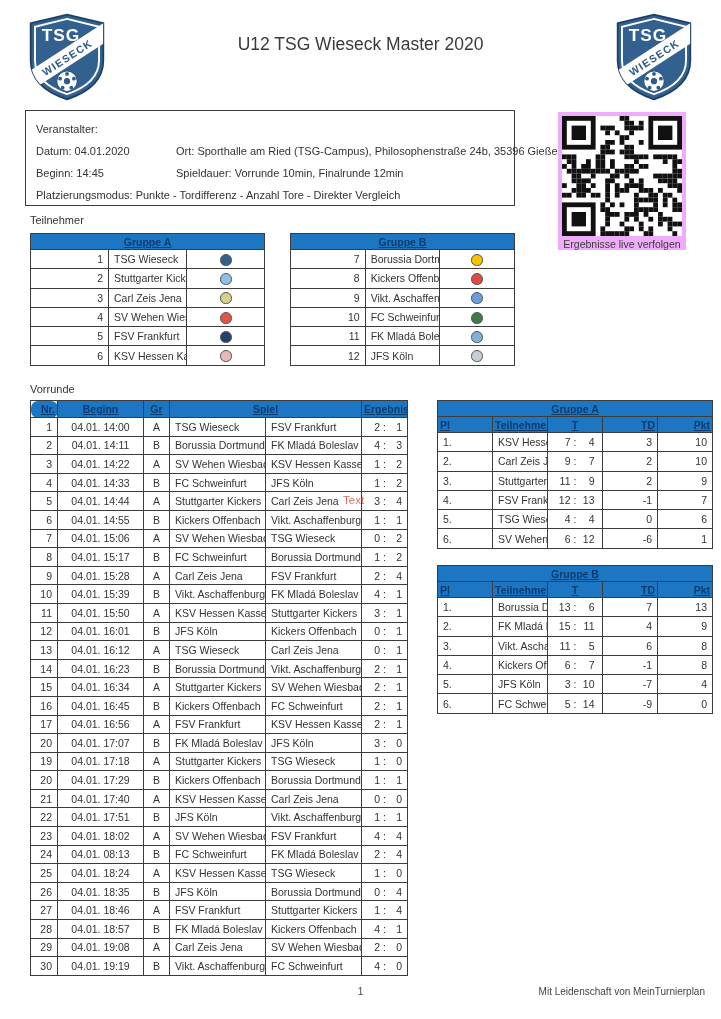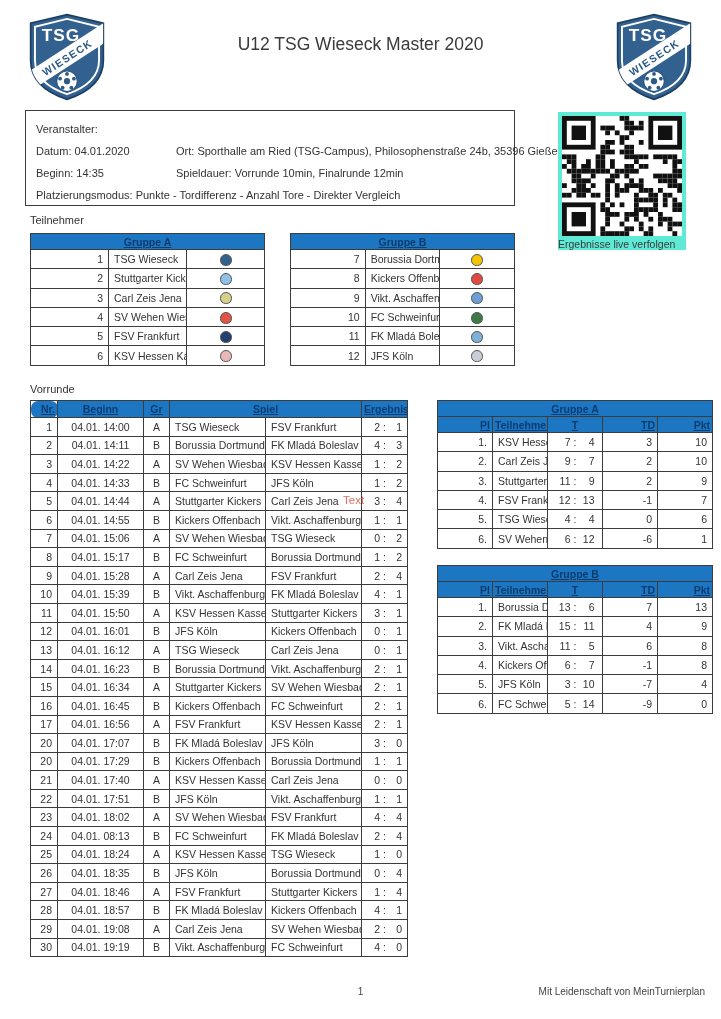--- a/index.html
+++ b/index.html
@@ -10,21 +10,21 @@
   .logo-left{left:28px;}
   .logo-right{left:615px;}
   .page-title{position:absolute;top:34px;left:0;width:100%;text-align:center;
               font-size:17.5px;font-weight:400;color:#3a3a3a;margin:0;}
   
   .info-box{position:absolute;left:25px;top:110px;width:490px;height:96px;
             border:1px solid #3c3c3c;padding:7px 0 0 10px;box-sizing:border-box;
             font-size:11px;line-height:22px;white-space:nowrap;overflow:visible;}
   .info-box .lbl{display:inline-block;width:140px;}
   
-  .qr-block{position:absolute;left:558px;top:112px;width:128px;background:#5eead4;}
+  .qr-block{position:absolute;left:558px;top:112px;width:128px;background:#f0abfc;text-align:center;}
   .qr-block svg{width:120px;height:120px;display:block;margin:4px auto 0;}
   .qr-caption{font-size:10.5px;color:#3a3a3a;margin-top:2px;white-space:nowrap;}
   
   .section-label{position:absolute;font-size:11px;color:#333;}
   .lbl-teilnehmer{left:30px;top:214px;}
   .lbl-vorrunde{left:30px;top:383px;}
   
   table{border-collapse:collapse;table-layout:fixed;font-size:10.5px;color:#333;position:absolute;}
   td,th{border:1px solid #3c3c3c;padding:0 5px;overflow:hidden;white-space:nowrap;height:18px;}
   th{background:#1d76c1;color:#0c3c70;font-weight:700;font-size:10.5px;text-align:center;padding:0 2px;text-decoration:underline;}
@@ -50,21 +50,21 @@
   .c-away{width:112px;text-align:left;}
   .c-erg{width:41px;text-align:center;padding:0 2px;}
   .gf,.ga{display:inline-block;width:13px;text-align:right;}
   .col{display:inline-block;width:9px;text-align:center;}
   
   .stable{width:276px;left:437px;}
   .stable-a{top:400px;}
   .stable-b{top:565px;}
   .stable td{height:18.3px;}
   .stable th{height:15px;}
-  .s-pl{width:24px;text-align:right;}
+  .s-pl{width:24px;text-align:left;}
   .s-team{width:142px;text-align:left;}
   .s-t{width:46px;text-align:center;padding:0 2px;}
   .s-t .gf,.s-t .ga{width:15px;}
   .s-td{width:24px;text-align:right;}
   .s-pkt{width:28px;text-align:right;}
   
   .watermark{position:absolute;left:343px;top:494px;font-size:11.5px;color:rgba(214,85,70,.85);z-index:5;}
   
   .footer{position:absolute;left:0;top:986px;width:100%;font-size:10px;color:#444;}
   .footer .pageno{position:absolute;left:0;width:721px;text-align:center;}
@@ -111,21 +111,21 @@
         <use href="#tsg-logo"></use>
       </svg>
   </div>
 
   <div class="info-box">
     <div><span>Veranstalter:</span></div>
     <div>
       <span class="lbl">Datum: 04.01.2020</span><span>Ort: Sporthalle am Ried (TSG-Campus), Philosophenstraße 24b, 35396 Gießen-Wieseck</span>
     </div>
     <div>
-      <span class="lbl">Beginn: 14:35</span><span>Spieldauer: Vorrunde 10min, Finalrunde 12min</span>
+      <span class="lbl">Beginn: 14:45</span><span>Spieldauer: Vorrunde 10min, Finalrunde 12min</span>
     </div>
     <div>Platzierungsmodus: Punkte - Tordifferenz - Anzahl Tore - Direkter Vergleich</div>
   </div>
 
   <div class="qr-block">
     <svg id="qr-svg" viewBox="0 0 25 25">
         <rect x="0" y="0" width="25" height="25" fill="#ffffff"></rect>
         <rect x="12" y="0" width="1" height="1" fill="#111"></rect>
         <rect x="13" y="0" width="1" height="1" fill="#111"></rect>
         <rect x="13" y="1" width="1" height="1" fill="#111"></rect>
@@ -586,20 +586,28 @@
         </tr>
         <tr>
           <td class="c-nr">20</td>
           <td class="c-beg">04.01. 17:07</td>
           <td class="c-gr">B</td>
           <td class="c-home">FK Mladá Boleslav</td>
           <td class="c-away">JFS Köln</td>
           <td class="c-erg"><span class="gf">3</span><span class="col">:</span><span class="ga">0</span></td>
         </tr>
         <tr>
+          <td class="c-nr">19</td>
+          <td class="c-beg">04.01. 17:18</td>
+          <td class="c-gr">A</td>
+          <td class="c-home">Stuttgarter Kickers</td>
+          <td class="c-away">TSG Wieseck</td>
+          <td class="c-erg"><span class="gf">1</span><span class="col">:</span><span class="ga">0</span></td>
+        </tr>
+        <tr>
           <td class="c-nr">20</td>
           <td class="c-beg">04.01. 17:29</td>
           <td class="c-gr">B</td>
           <td class="c-home">Kickers Offenbach</td>
           <td class="c-away">Borussia Dortmund</td>
           <td class="c-erg"><span class="gf">1</span><span class="col">:</span><span class="ga">1</span></td>
         </tr>
         <tr>
           <td class="c-nr">21</td>
           <td class="c-beg">04.01. 17:40</td>

